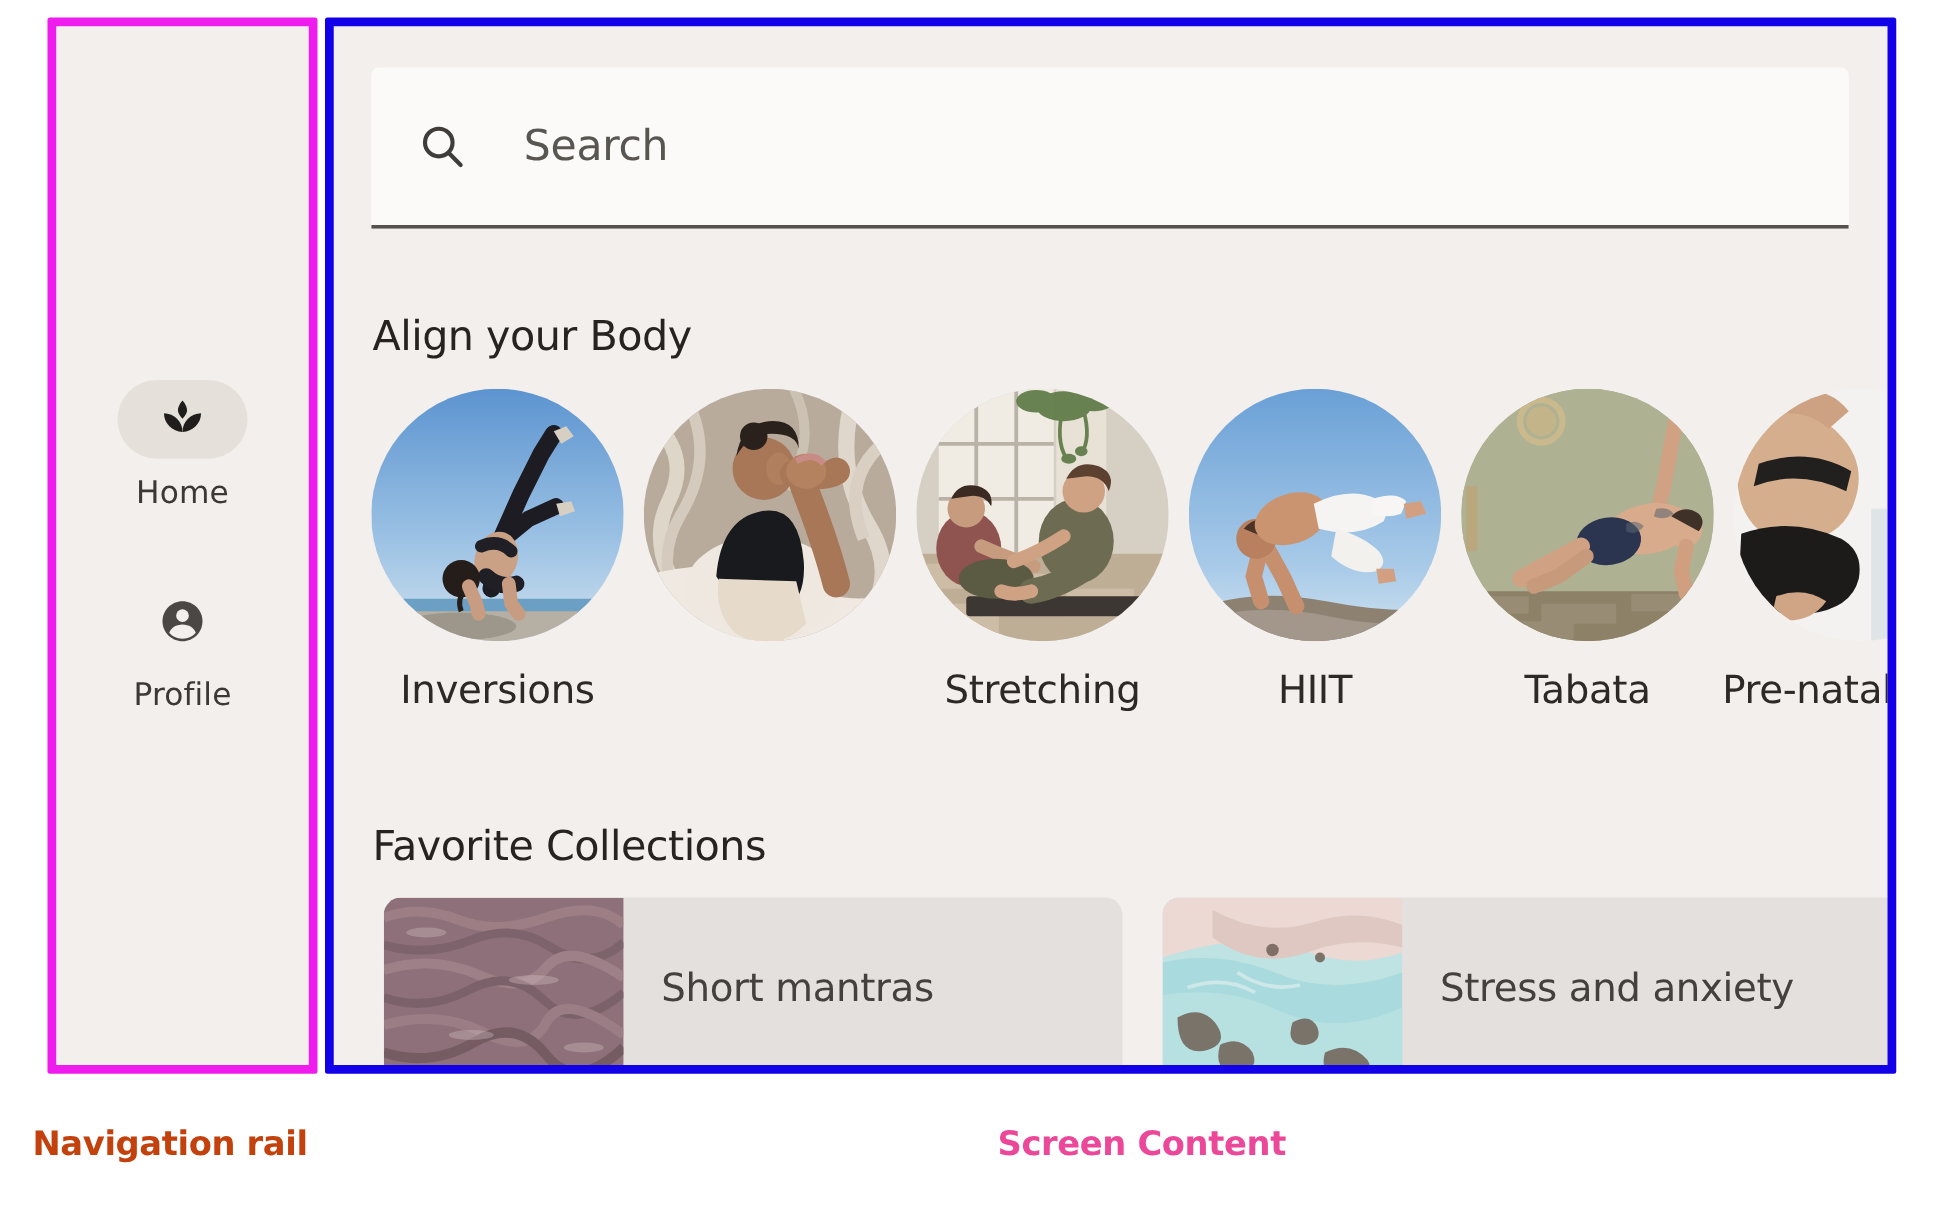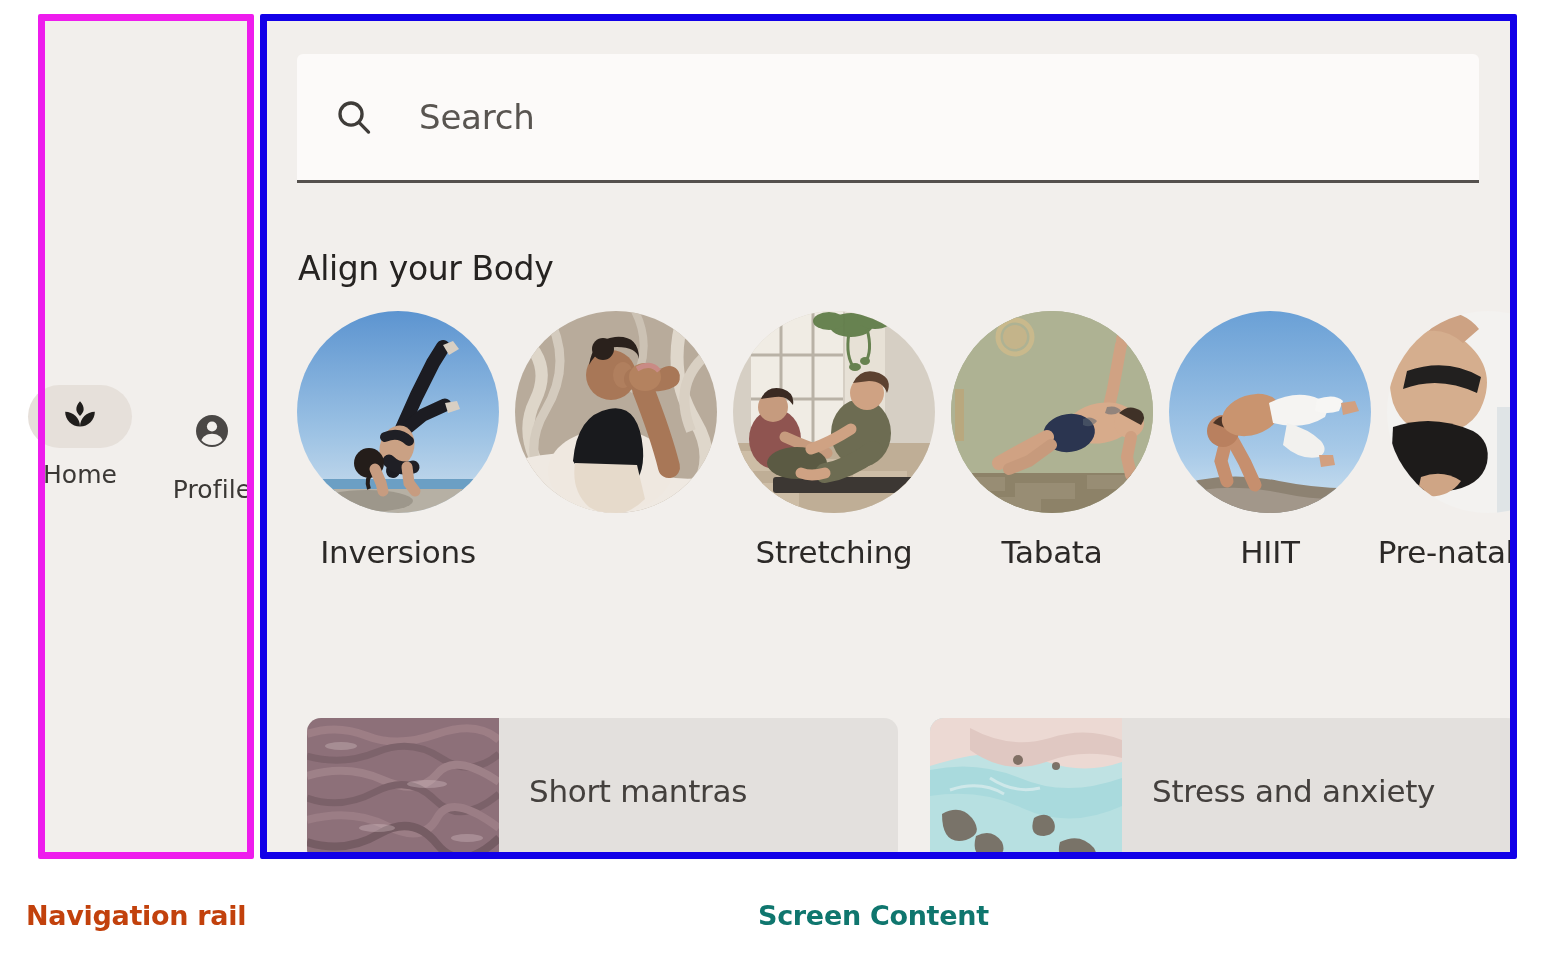--- a/index.html
+++ b/index.html
@@ -34,30 +34,30 @@
 
   .annot-label {
     position: absolute;
     font-family: "DejaVu Sans", sans-serif;
     font-weight: bold;
     font-size: 27px;
     letter-spacing: -0.3px;
     white-space: nowrap;
   }
   #nav-annot-label { left: 26px; top: 900px; color: #c2410c; }
-  #content-annot-label { left: 758px; top: 900px; color: #0f766e; }
+  #content-annot-label { left: 798px; top: 900px; color: #ec4899; }
 
   
   #nav-rail {
     position: absolute;
     left: 45px; top: 21px;
     width: 202px; height: 831px;
     background: #f2efec;
     display: flex;
-    flex-direction: row;
+    flex-direction: column;
     align-items: center;
     justify-content: center;
     gap: 28px;
   }
   .nav-item {
     display: flex;
     flex-direction: column;
     align-items: center;
     width: 100%;
   }
@@ -329,53 +329,20 @@
           <path d="M140 140 q-24 18 -48 22" stroke="#6d6c52" stroke-width="20" fill="none" stroke-linecap="round"></path>
           <path d="M92 162 q-14 4 -24 0" stroke="#cfa283" stroke-width="11" fill="none" stroke-linecap="round"></path>
         </svg>
       </div>
       <div class="align-label">Stretching</div>
     </div>
 
     <div class="align-item">
       <div class="align-thumb">
         <svg viewBox="0 0 202 202" preserveAspectRatio="xMidYMid slice" aria-hidden="true">
-          <rect width="202" height="202" fill="#a9ae8f"></rect>
-          <rect y="0" width="202" height="162" fill="#aeb293"></rect>
-          <circle cx="64" cy="26" r="17" fill="none" stroke="#c9b98c" stroke-width="5"></circle>
-          <circle cx="64" cy="26" r="12" fill="#c4b48a"></circle>
-          <rect x="4" y="78" width="9" height="52" fill="#b9a87e"></rect>
-          <rect y="162" width="202" height="40" fill="#8d8268"></rect>
-          <g fill="#9b9077" opacity="0.8">
-            <rect x="0" y="166" width="54" height="14"></rect>
-              <rect x="64" y="172" width="60" height="16"></rect>
-            <rect x="136" y="164" width="60" height="14"></rect>
-              <rect x="20" y="186" width="70" height="14"></rect>
-          </g>
-          <path d="M170 34 L162 78 L156 104" stroke="#d0a283" stroke-width="12" fill="none" stroke-linecap="round"></path>
-          <circle cx="172" cy="28" r="7" fill="#d0a283"></circle>
-          <ellipse cx="150" cy="112" rx="34" ry="20" fill="#d7ab8b" transform="rotate(-10 150 112)"></ellipse>
-          <ellipse cx="118" cy="122" rx="26" ry="19" fill="#2b3550" transform="rotate(-8 118 122)"></ellipse>
-          <path d="M96 126 L66 142 L48 152" stroke="#d0a283" stroke-width="14" fill="none" stroke-linecap="round"></path>
-          <path d="M100 134 L78 150 L58 158" stroke="#c79a7c" stroke-width="12" fill="none" stroke-linecap="round"></path>
-          <circle cx="178" cy="112" r="15" fill="#d7ab8b"></circle>
-          <path d="M168 102 q10 -10 22 -2 q6 6 0 14" fill="#3f3127"></path>
-          <path d="M180 126 L176 146 L180 164" stroke="#cf9f80" stroke-width="12" fill="none" stroke-linecap="round"></path>
-          <g fill="#5a6472" opacity="0.55">
-            <path d="M132 108 q8 -4 14 2 q-6 8 -14 4z"></path>
-            <path d="M156 96 q10 -2 14 4 q-8 6 -16 2z"></path>
-          </g>
-        </svg>
-      </div>
-      <div class="align-label">Tabata</div>
-    </div>
-
-    <div class="align-item">
-      <div class="align-thumb">
-        <svg viewBox="0 0 202 202" preserveAspectRatio="xMidYMid slice" aria-hidden="true">
           <defs>
             <linearGradient id="skyB" x1="0" y1="0" x2="0" y2="1">
               <stop offset="0%" stop-color="#6aa0d6"></stop>
                 <stop offset="70%" stop-color="#a8cae8"></stop>
                 <stop offset="100%" stop-color="#cfe2f0"></stop>
             </linearGradient>
           </defs>
           <rect width="202" height="202" fill="url(#skyB)"></rect>
           <path d="M0 178 q50 -20 110 -8 q50 10 92 6 v26 H0z" fill="#8d8272"></path>
           <path d="M0 186 q56 -16 112 -4 q46 10 90 4 v16 H0z" fill="#a2978a"></path>
@@ -390,36 +357,70 @@
           <path d="M172 92 l14 -2 l4 10 l-16 4z" fill="#d2a080"></path>
           <path d="M150 144 l14 0 l2 10 l-14 2z" fill="#d2a080"></path>
         </svg>
       </div>
       <div class="align-label">HIIT</div>
     </div>
 
     <div class="align-item">
       <div class="align-thumb">
         <svg viewBox="0 0 202 202" preserveAspectRatio="xMidYMid slice" aria-hidden="true">
+          <rect width="202" height="202" fill="#a9ae8f"></rect>
+          <rect y="0" width="202" height="162" fill="#aeb293"></rect>
+          <circle cx="64" cy="26" r="17" fill="none" stroke="#c9b98c" stroke-width="5"></circle>
+          <circle cx="64" cy="26" r="12" fill="#c4b48a"></circle>
+          <rect x="4" y="78" width="9" height="52" fill="#b9a87e"></rect>
+          <rect y="162" width="202" height="40" fill="#8d8268"></rect>
+          <g fill="#9b9077" opacity="0.8">
+            <rect x="0" y="166" width="54" height="14"></rect>
+              <rect x="64" y="172" width="60" height="16"></rect>
+            <rect x="136" y="164" width="60" height="14"></rect>
+              <rect x="20" y="186" width="70" height="14"></rect>
+          </g>
+          <path d="M170 34 L162 78 L156 104" stroke="#d0a283" stroke-width="12" fill="none" stroke-linecap="round"></path>
+          <circle cx="172" cy="28" r="7" fill="#d0a283"></circle>
+          <ellipse cx="150" cy="112" rx="34" ry="20" fill="#d7ab8b" transform="rotate(-10 150 112)"></ellipse>
+          <ellipse cx="118" cy="122" rx="26" ry="19" fill="#2b3550" transform="rotate(-8 118 122)"></ellipse>
+          <path d="M96 126 L66 142 L48 152" stroke="#d0a283" stroke-width="14" fill="none" stroke-linecap="round"></path>
+          <path d="M100 134 L78 150 L58 158" stroke="#c79a7c" stroke-width="12" fill="none" stroke-linecap="round"></path>
+          <circle cx="178" cy="112" r="15" fill="#d7ab8b"></circle>
+          <path d="M168 102 q10 -10 22 -2 q6 6 0 14" fill="#3f3127"></path>
+          <path d="M180 126 L176 146 L180 164" stroke="#cf9f80" stroke-width="12" fill="none" stroke-linecap="round"></path>
+          <g fill="#5a6472" opacity="0.55">
+            <path d="M132 108 q8 -4 14 2 q-6 8 -14 4z"></path>
+            <path d="M156 96 q10 -2 14 4 q-8 6 -16 2z"></path>
+          </g>
+        </svg>
+      </div>
+      <div class="align-label">Tabata</div>
+    </div>
+
+    <div class="align-item">
+      <div class="align-thumb">
+        <svg viewBox="0 0 202 202" preserveAspectRatio="xMidYMid slice" aria-hidden="true">
           <rect width="202" height="202" fill="#f3f2f0"></rect>
           <rect x="110" y="96" width="60" height="106" fill="#dfe4e6"></rect>
           <rect x="148" y="70" width="8" height="130" fill="#c6ccd0"></rect>
           <path d="M14 26 q44 -18 70 10 q24 24 12 56 q-10 28 -44 30 q-34 2 -46 -30 q-10 -38 8 -66z" fill="#d5ae8e"></path>
           <path d="M20 60 q40 -14 74 6 l-4 16 q-38 -18 -74 -4z" fill="#22201f"></path>
           <path d="M6 116 q40 -14 80 4 q18 10 14 32 q-6 24 -40 28 q-40 4 -56 -24z" fill="#1d1b1a"></path>
           <path d="M34 166 q22 -8 40 4 q-14 20 -44 14z" fill="#cfa585"></path>
           <path d="M52 0 q26 0 40 18 l-16 14 q-16 -14 -34 -12z" fill="#cda283"></path>
           <path d="M176 132 q14 6 16 22 l-18 6z" fill="#a8b0b4"></path>
         </svg>
       </div>
       <div class="align-label">Pre-natal yoga</div>
     </div>
 
   </div>
 
+  <div class="section-title" id="fav-title">Favorite Collections</div>
 
   <div id="fav-row">
 
     <div class="fav-card">
       <div class="fav-thumb">
         <svg viewBox="0 0 192 145" preserveAspectRatio="xMidYMid slice" aria-hidden="true">
           <rect width="192" height="145" fill="#8d7079"></rect>
           <g opacity="0.5">
             <path d="M0 16 q30 -10 60 2 t70 -2 t62 6" stroke="#ad8b92" stroke-width="8" fill="none"></path>
             <path d="M0 38 q36 10 70 -4 t64 6 t58 -4" stroke="#6f565e" stroke-width="7" fill="none"></path>

